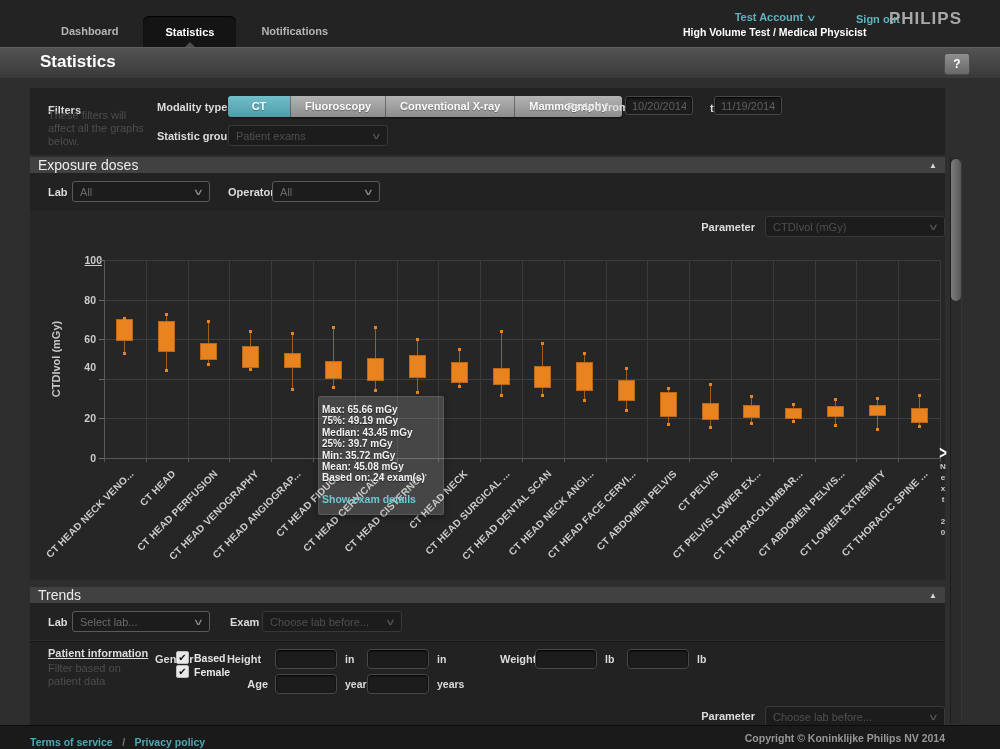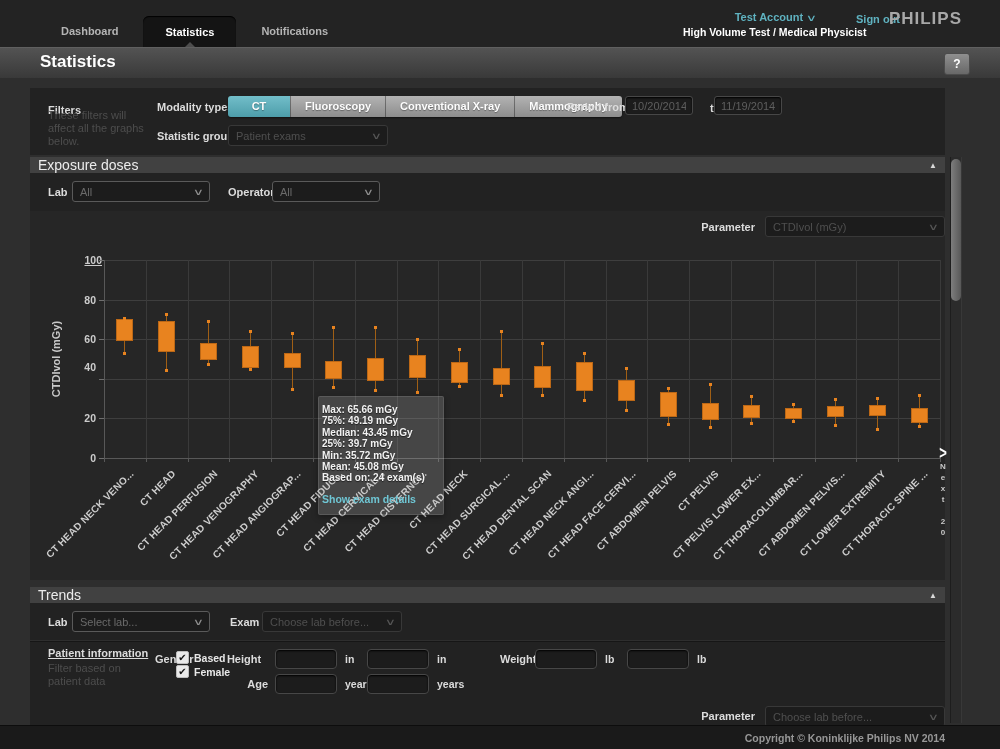--- a/index.html
+++ b/index.html
@@ -423,15 +423,20 @@
     <div class="dropdown dim" style="left:735px;top:4px;width:180px;">
       <span>Choose lab before...</span>
       <span class="dd-chev">∨</span>
     </div>
   </div>
 
   <div id="sb-track"></div>
   <div id="sb-thumb"></div>
 
   <div id="footer">
+    <div id="foot-left">
+      <span class="foot-link">Terms of service</span>
+      <span id="foot-sep">/</span>
+      <span class="foot-link">Privacy policy</span>
+    </div>
     <div id="copyright">Copyright © Koninklijke Philips NV 2014</div>
   </div>
 </div>
 
 </body></html>

